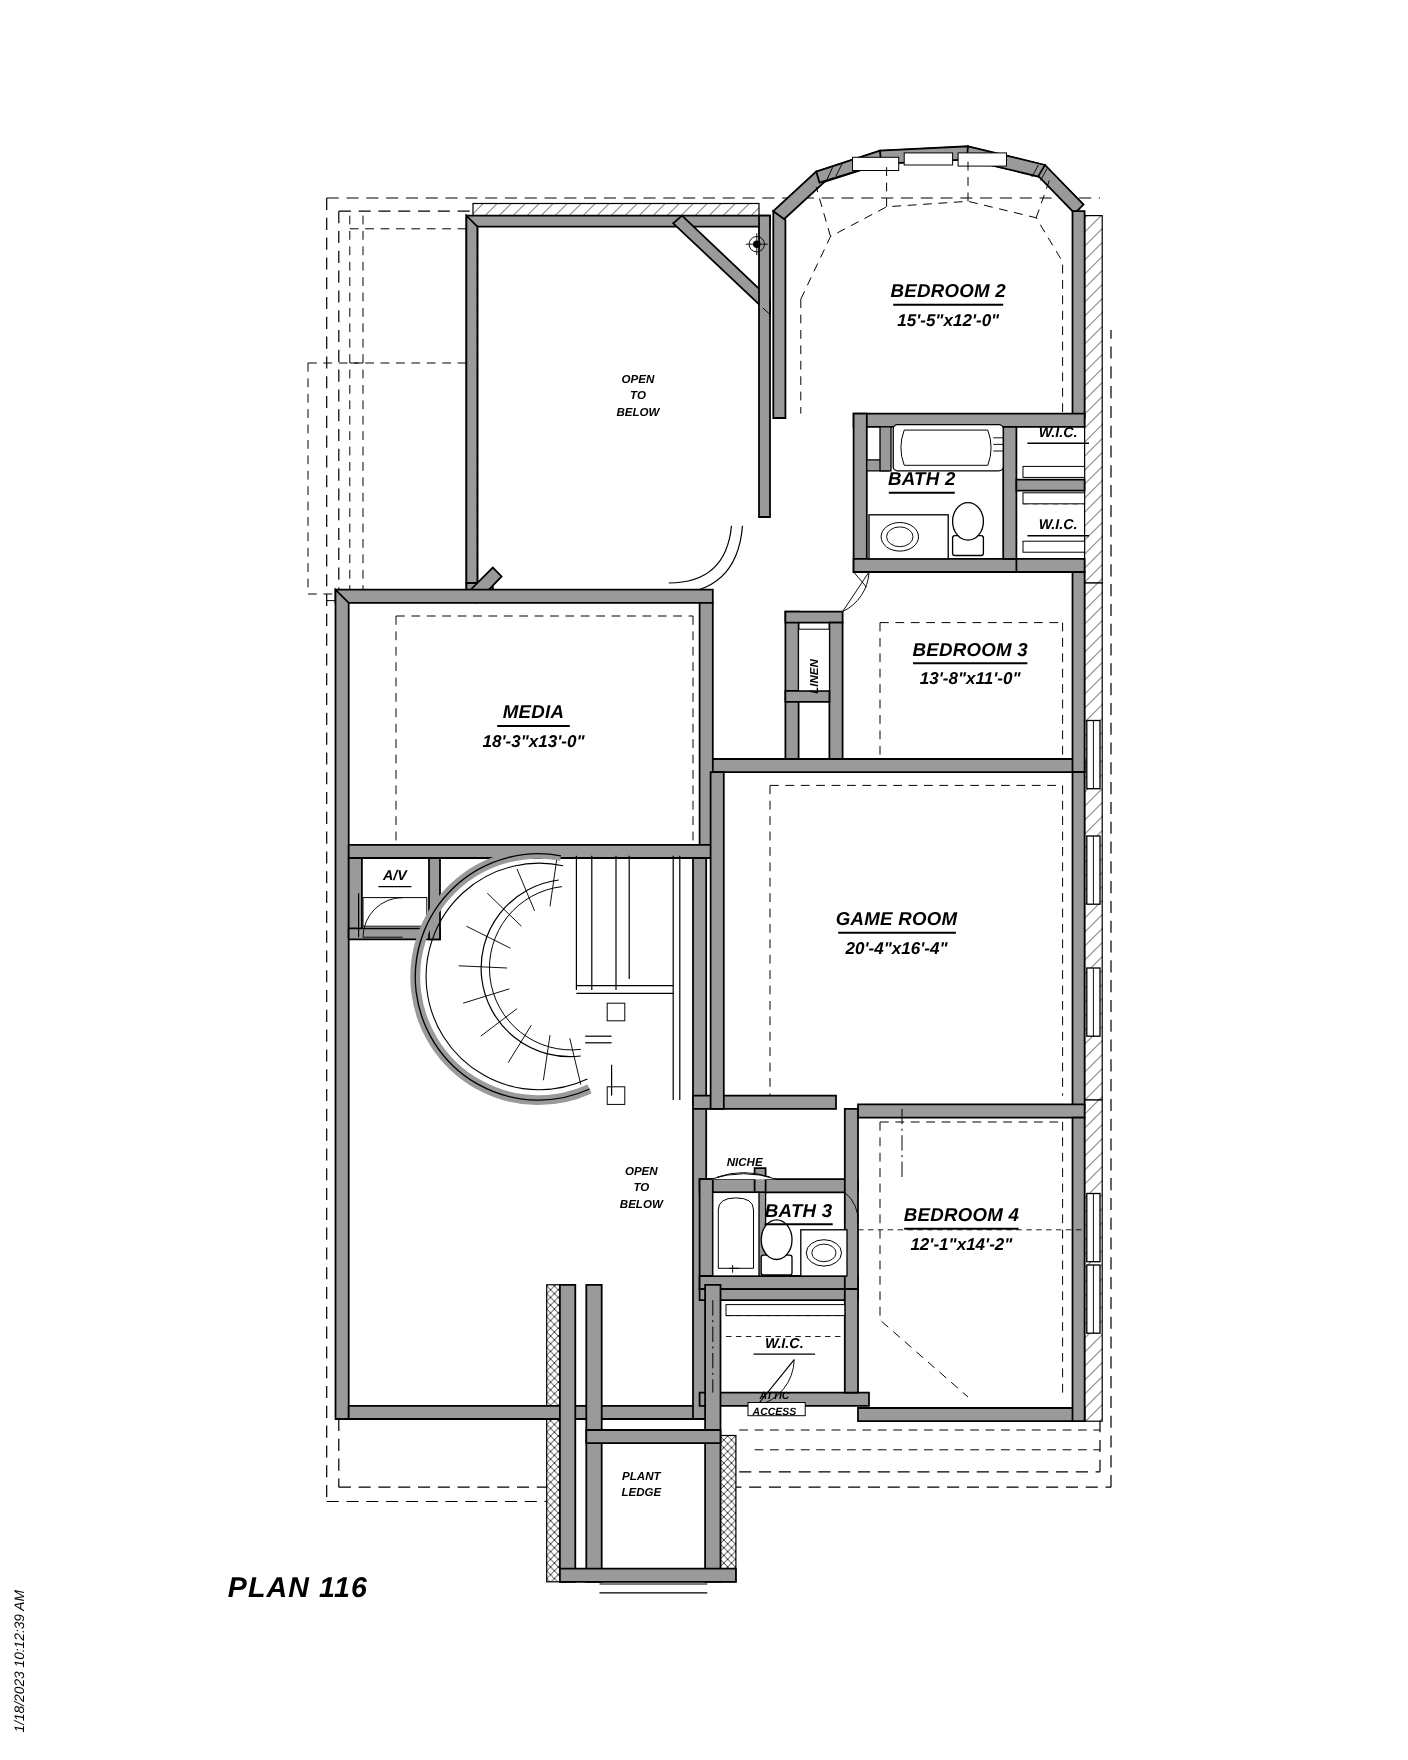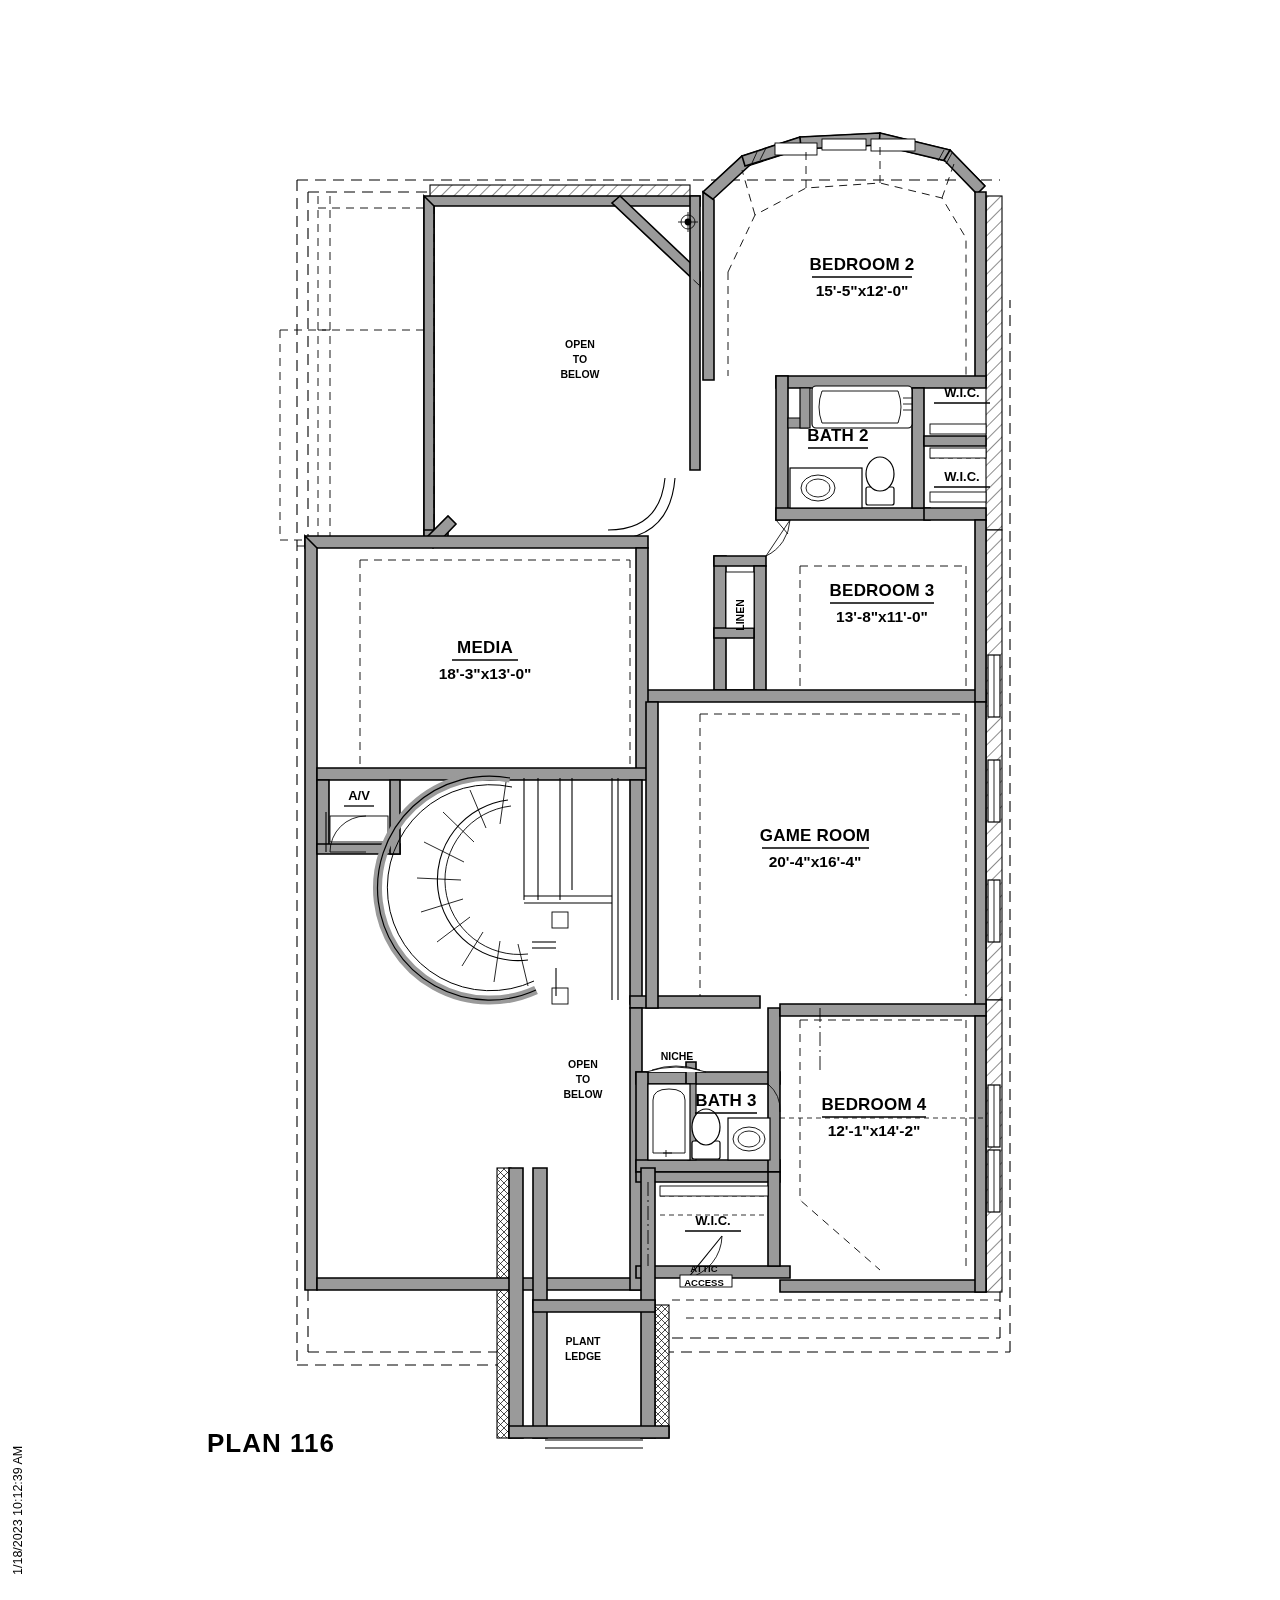--- a/index.html
+++ b/index.html
@@ -10,20 +10,21 @@
   body {
     width: 1280px;
     height: 1600px;
     position: relative;
     font-family: "Liberation Sans", sans-serif;
     overflow: hidden;
   }
   #plan-root {
     position: absolute;
     inset: 0;
+    font-style: italic;
   }
   svg.plan-svg {
     display: block;
     width: 1280px;
     height: 1600px;
   }
   
   .wall      { fill: #9a9a9a; stroke: #000000; stroke-width: 1.6; }
   .wall-thin { fill: #9a9a9a; stroke: #000000; stroke-width: 1.2; }
   .thin      { fill: none; stroke: #000000; stroke-width: 1.1; }

